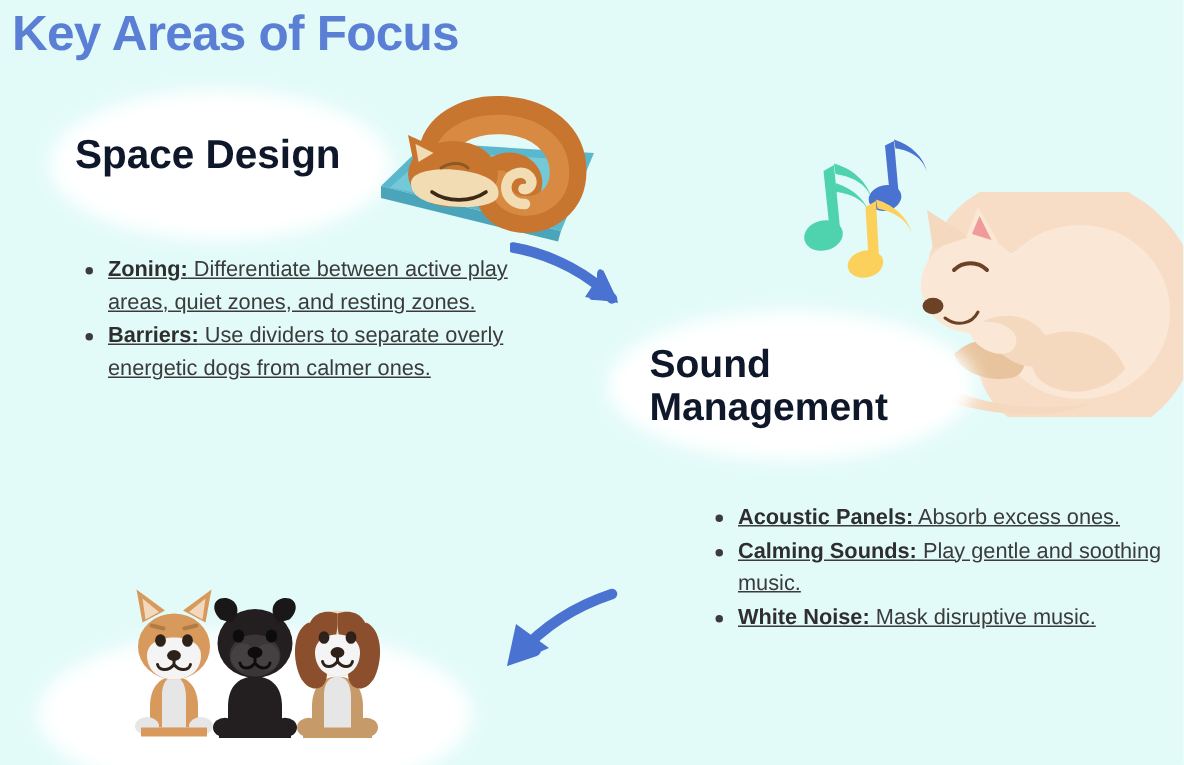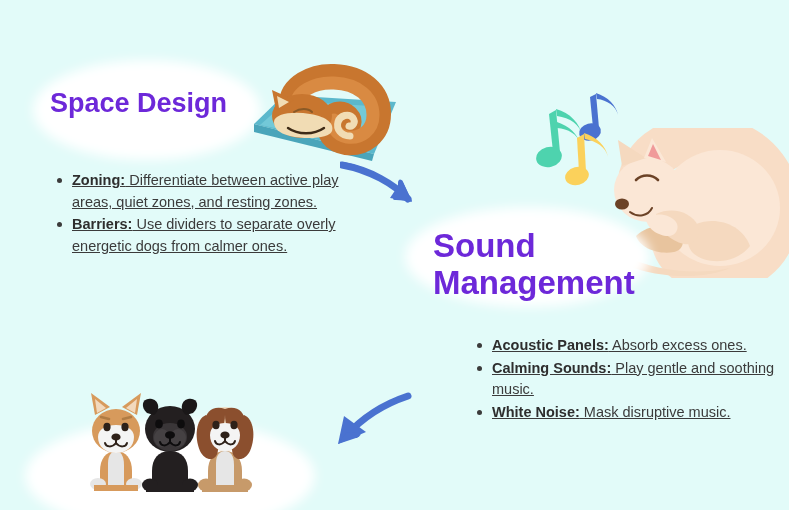--- a/index.html
+++ b/index.html
@@ -35,31 +35,31 @@
 
   
   .pill {
     position: absolute;
     background: #ffffff;
     border-radius: 50% / 50%;
     filter: blur(6px);
   }
   .pill-label {
     position: absolute;
-    color: #6d28d9;
+    color: #0f172a;
     font-weight: bold;
     line-height: 1.12;
     white-space: pre-line;
   }
 
   #pill-space      { left: 33px;  top: 60px;  width: 228px; height: 100px; }
   #label-space     { left: 50px;  top: 88px;  width: 210px; font-size: 27px; }
 
   #pill-sound      { left: 405px; top: 207px; width: 245px; height: 100px; }
-  #label-sound     { left: 433px; top: 228px; width: 215px; font-size: 33px; }
+  #label-sound     { left: 433px; top: 228px; width: 215px; font-size: 26px; }
 
   #pill-manage     { left: 25px;  top: 420px; width: 290px; height: 112px; }
   #label-manage    { left: 44px;  top: 473px; width: 280px; font-size: 27px; }
 
   
   .bullets {
     position: absolute;
     margin: 0;
     padding: 0 0 0 22px;
     list-style: none;
@@ -107,20 +107,21 @@
   #illus-sleeping-shiba { left: 246px; top: 62px;  width: 155px; height: 105px; }
   #illus-sleeping-dog   { left: 600px; top: 128px; width: 190px; height: 150px; }
   #illus-music-notes    { left: 534px; top: 82px;  width: 100px; height: 105px; }
   #illus-three-dogs     { left: 78px;  top: 385px; width: 190px; height: 120px; }
 </style>
 </head>
 <body>
 
 <div id="infographic">
 
+  <div id="page-title">Key Areas of Focus</div>
 
   <div class="pill" id="pill-space"></div>
 
   <div class="illus" id="illus-sleeping-shiba">
     <svg viewBox="0 0 155 105" width="155" height="105" xmlns="http://www.w3.org/2000/svg">
 
       <path d="M8 62 L38 33 L150 40 L128 92 Z" fill="#5bb8cc"></path>
       <path d="M14 63 L41 39 L142 45 L124 86 Z" fill="#73c9d8"></path>
       <path d="M8 62 L128 92 L126 99 L8 70 Z" fill="#4aa5ba"></path>
 

